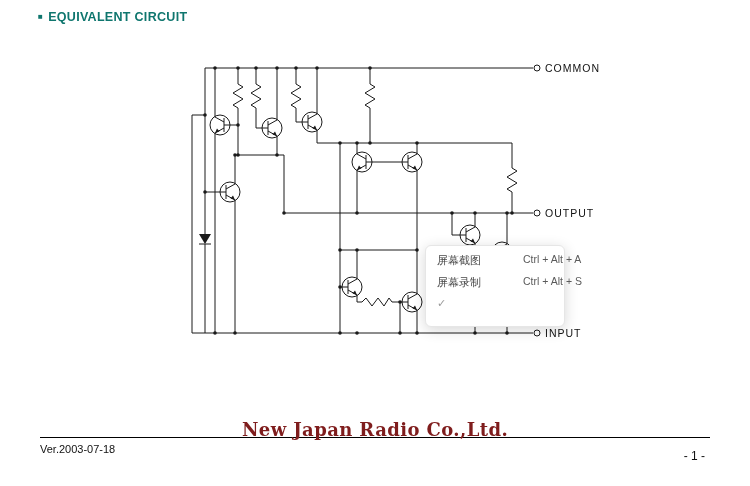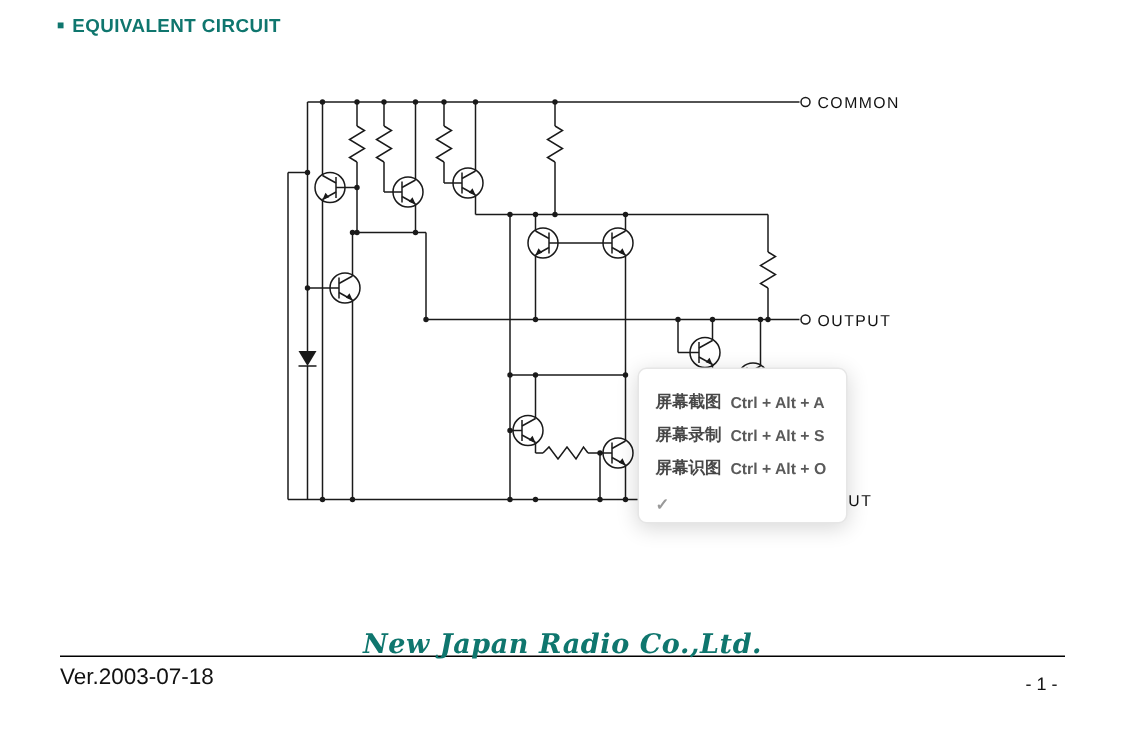--- a/index.html
+++ b/index.html
@@ -17,39 +17,39 @@
   svg.schematic { position:absolute; left:0; top:0; }
 
   
   .menu {
     position:absolute; left:425px; top:245px; width:140px;
     background:#ffffff; border:1px solid #e6e6e6; border-radius:6px;
     box-shadow:0 3px 14px rgba(0,0,0,.16);
     padding:7px 0 5px 0; z-index:5;
   }
   .menu-row {
-    display:flex; align-items:flex-end; height:22px; padding:0 11px;
-    font-size:11px; color:#474747; white-space:nowrap; cursor:default;font-weight:bold;
+    display:flex; align-items:flex-start; height:22px; padding:0 11px;
+    font-size:11px; color:#474747; white-space:nowrap; cursor:default;
   }
   .menu-row .lbl { margin-right:6px; }
-  .menu-row .sc  { color:#5a5a5a; font-size:10.5px; }
+  .menu-row .sc  { color:#5a5a5a; font-size:10.5px;margin-left:36px; }
   .toggle-row { height:24px; color:#6b6b6b; }
   .toggle-row .check { color:#9a9a9a; margin-right:5px; font-size:11px; }
 
   
   .footer-rule {
     position:absolute; left:40px; right:40px; top:437px;
     border-top:1.5px solid #000;
   }
   .logo {
     position:absolute; left:50%; top:419px; transform:translateX(-50%);
-    font-family:"DejaVu Serif", serif; font-style:italic; font-weight:bold;
-    font-size:18px; letter-spacing:.4px; white-space:nowrap; color:#0f766e;
-  }
-  .version { position:absolute; left:40px; top:443px; font-size:15px; color:#111; }
+    font-family:"DejaVu Serif", serif; font-weight:bold;
+    font-size:18px; letter-spacing:.4px; white-space:nowrap; color:#7f1d1d;
+  }
+  .version { position:absolute; left:40px; top:443px; font-size:11px; color:#111; }
   .pagenum { position:absolute; right:45px; top:449px; font-size:12px; color:#111; }
 </style>
 </head>
 <body>
 
 <div class="header">
   <span class="bullet">■</span><span>EQUIVALENT CIRCUIT</span>
 </div>
 
 <svg class="schematic" width="750" height="486" viewBox="0 0 750 486">
@@ -197,24 +197,20 @@
 
 <div class="menu">
   <div class="menu-row">
     <span class="lbl">屏幕截图</span>
     <span class="sc">Ctrl + Alt + A</span>
   </div>
   <div class="menu-row">
     <span class="lbl">屏幕录制</span>
     <span class="sc">Ctrl + Alt + S</span>
   </div>
-  <div class="menu-row">
-    <span class="lbl">屏幕识图</span>
-    <span class="sc">Ctrl + Alt + O</span>
-  </div>
   <div class="menu-row toggle-row">
     <span class="check">✓</span>
   </div>
 </div>
 
 <div class="footer-rule"></div>
 <div class="logo">New Japan Radio Co.,Ltd.</div>
 <div class="version">Ver.2003-07-18</div>
 <div class="pagenum">- 1 -</div>
 

